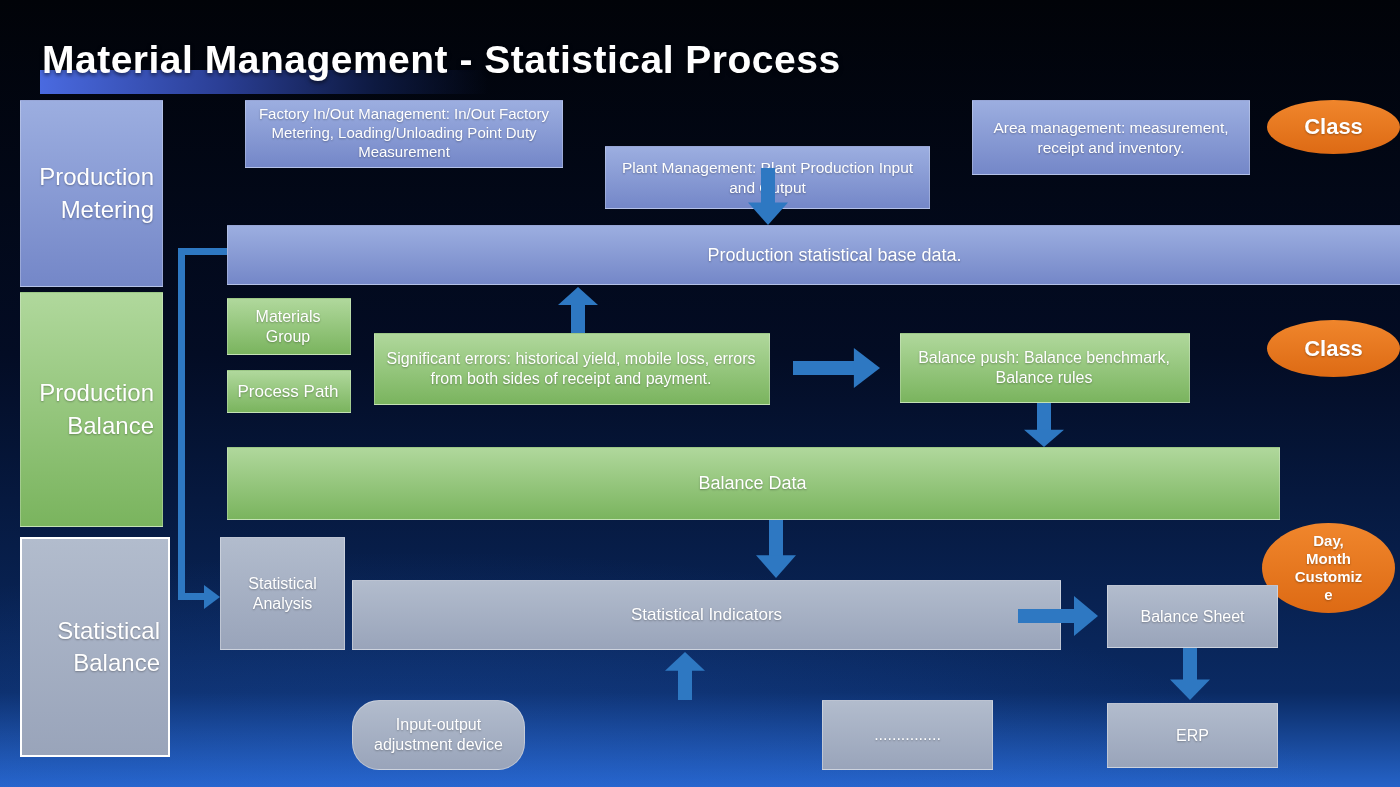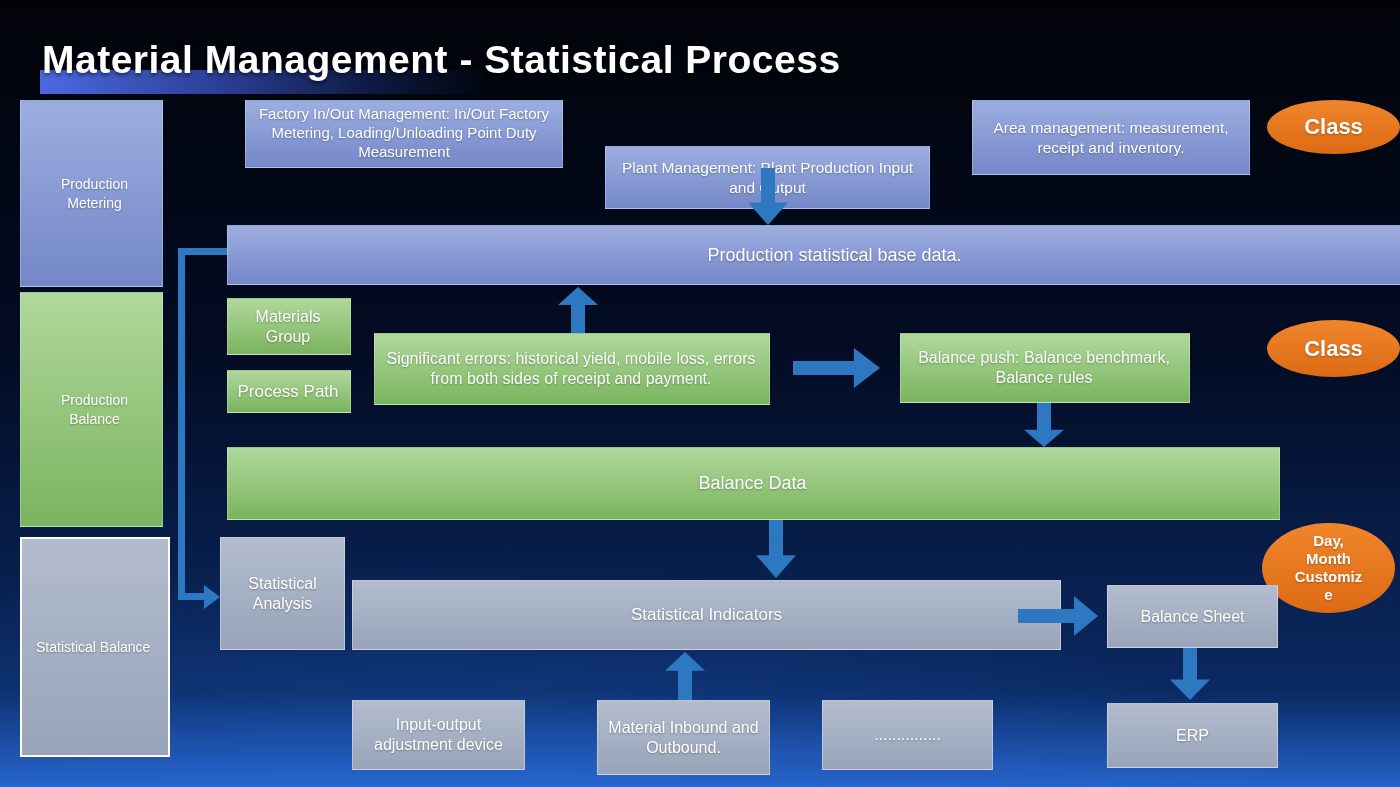--- a/index.html
+++ b/index.html
@@ -15,21 +15,21 @@
     text-align:center;line-height:1.25;text-shadow:0 1px 2px rgba(0,0,0,0.3);
     box-sizing:border-box;padding:4px 8px;
   }
   .blue{background:linear-gradient(180deg,#9caee0 0%,#7487c8 100%);border:1px solid rgba(255,255,255,0.25);}
   .green{background:linear-gradient(180deg,#b0d89c 0%,#7ab45e 100%);border:1px solid rgba(255,255,255,0.25);padding-left:6px;}
   .gray{background:linear-gradient(180deg,#b2bccd 0%,#99a4ba 100%);border:1px solid rgba(255,255,255,0.35);}
   .orange{
     background:linear-gradient(180deg,#f0862c 0%,#dd6a14 100%);
     border-radius:50%;font-weight:bold;
   }
-  .lane{justify-content:flex-start;text-align:center;padding-left:14px;font-size:14px;line-height:1.35;}
+  .lane{justify-content:flex-start;text-align:right;padding-left:14px;font-size:24px;line-height:1.35;}
 
   
   .title{
     position:absolute;left:42px;top:38px;margin:0;font-size:39px;font-weight:bold;
     letter-spacing:0.5px;z-index:2;text-shadow:0 2px 4px rgba(0,0,0,0.6);
   }
   .title-underline{
     position:absolute;left:40px;top:70px;width:448px;height:24px;z-index:1;
     background:linear-gradient(90deg,#4a6ae0 0%,#2b3f96 40%,#0d1940 75%,rgba(5,10,30,0) 100%);
   }
@@ -55,21 +55,21 @@
   #box-push{left:900px;top:333px;width:290px;height:70px;font-size:16px;}
   #badge-class-mid{left:1267px;top:320px;width:133px;height:57px;font-size:22px;}
   #bar-balance-data{left:227px;top:447px;width:1053px;height:73px;font-size:18px;}
 
   
   #box-analysis{left:220px;top:537px;width:125px;height:113px;font-size:16px;}
   #bar-indicators{left:352px;top:580px;width:709px;height:70px;font-size:17px;}
   #box-sheet{left:1107px;top:585px;width:171px;height:63px;font-size:16px;}
   #badge-day{left:1262px;top:523px;width:133px;height:90px;font-size:15px;line-height:1.2;}
   #badge-day span{display:block;width:74px;overflow-wrap:break-word;word-break:break-word;}
-  #box-adjustment{left:352px;top:700px;width:173px;height:70px;font-size:16px;}
+  #box-adjustment{left:352px;top:700px;width:173px;height:70px;font-size:16px;border-radius:27px;}
   #box-inbound{left:597px;top:700px;width:173px;height:75px;font-size:16px;}
   #box-dots{left:822px;top:700px;width:171px;height:70px;font-size:16px;}
   #box-erp{left:1107px;top:703px;width:171px;height:65px;font-size:16px;}
 
   
   .arrow{position:absolute;}
   .arrow svg{display:block;width:100%;height:100%;}
   .arrow svg *{fill:#2e78c2;}
   #arrow-plant-down{left:746px;top:168px;width:44px;height:57px;}
   #arrow-errors-up{left:556px;top:287px;width:44px;height:46px;}
@@ -117,21 +117,20 @@
   <div class="box orange" id="badge-class-mid">Class</div>
   <div class="box green" id="bar-balance-data">Balance Data</div>
 
   <div class="box gray" id="box-analysis">Statistical Analysis</div>
   <div class="box gray" id="bar-indicators">Statistical Indicators</div>
   <div class="box orange" id="badge-day">
       <span>Day, Month Customize</span>
     </div>
   <div class="box gray" id="box-sheet">Balance Sheet</div>
   <div class="box gray" id="box-adjustment">Input-output adjustment device</div>
-  <div class="box gray" id="box-inbound">Material Inbound and Outbound.</div>
   <div class="box gray" id="box-dots">...............</div>
   <div class="box gray" id="box-erp">ERP</div>
 
   <div class="arrow" id="arrow-plant-down">
     <svg viewBox="0 0 44 56" preserveAspectRatio="none">
         <rect x="15" y="0" width="14" height="35"></rect>
         <polygon points="2,34 42,34 22,56"></polygon>
       </svg>
   </div>
   <div class="arrow" id="arrow-errors-up">

